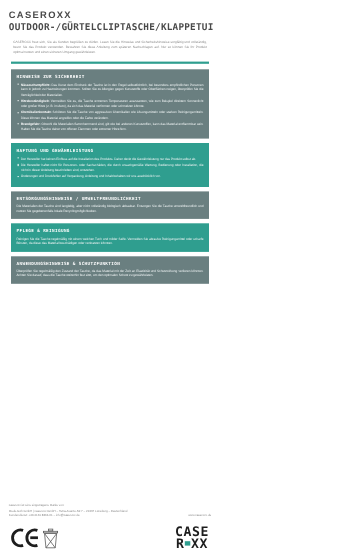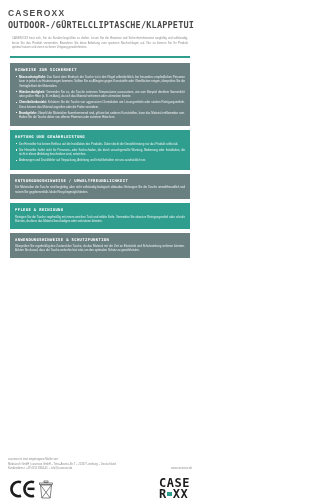--- a/index.html
+++ b/index.html
@@ -109,21 +109,21 @@
     bottom:6px;
     height:26px;
     display:flex;
     align-items:center;
     justify-content:space-between;
   }
   .mark-group { display:flex; align-items:center; gap:3px; }
   .logo-block {
     display:flex;
     flex-direction:column;
-    align-items:flex-start;
+    align-items:center;
     line-height:0.88;
     font-family:"DejaVu Sans Mono", monospace;
     font-weight:700;
     color:#1d1d1d;
     letter-spacing:0.5px;
   }
   .logo-case { font-size:12px; }
   .logo-roxx { font-size:12px; display:flex; align-items:center; }
   .logo-roxx .dot {
     display:inline-block;

